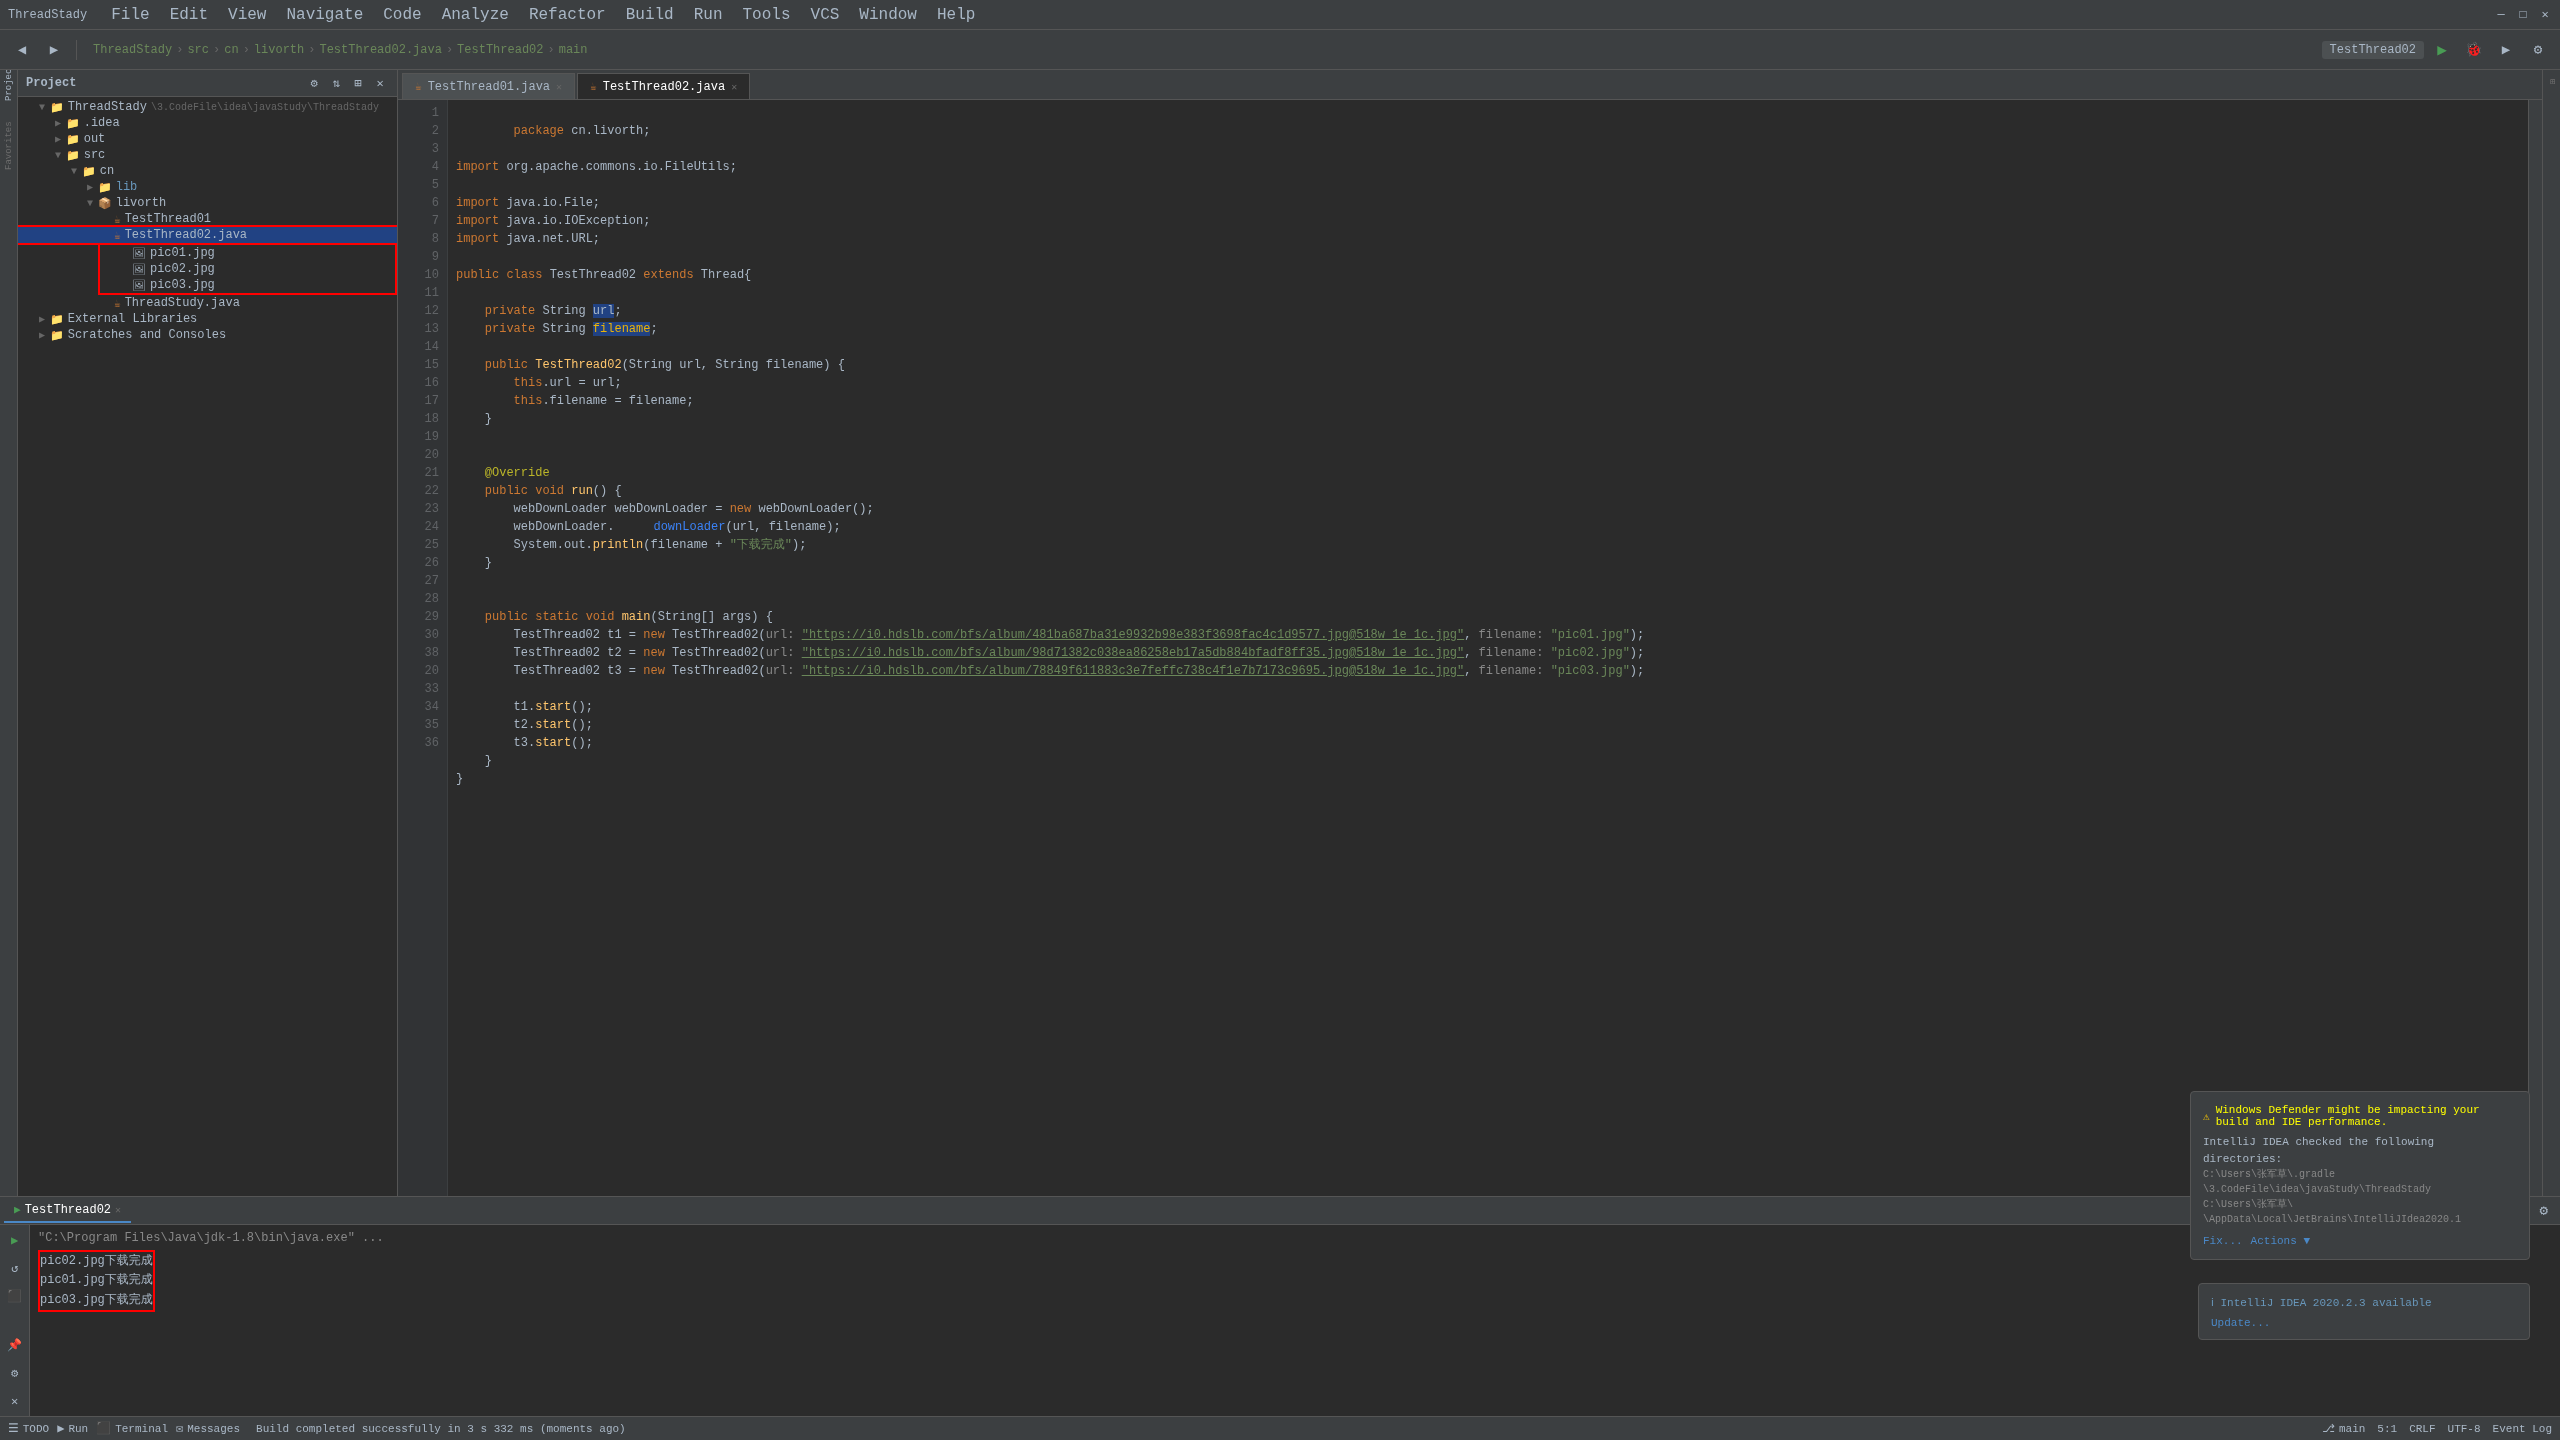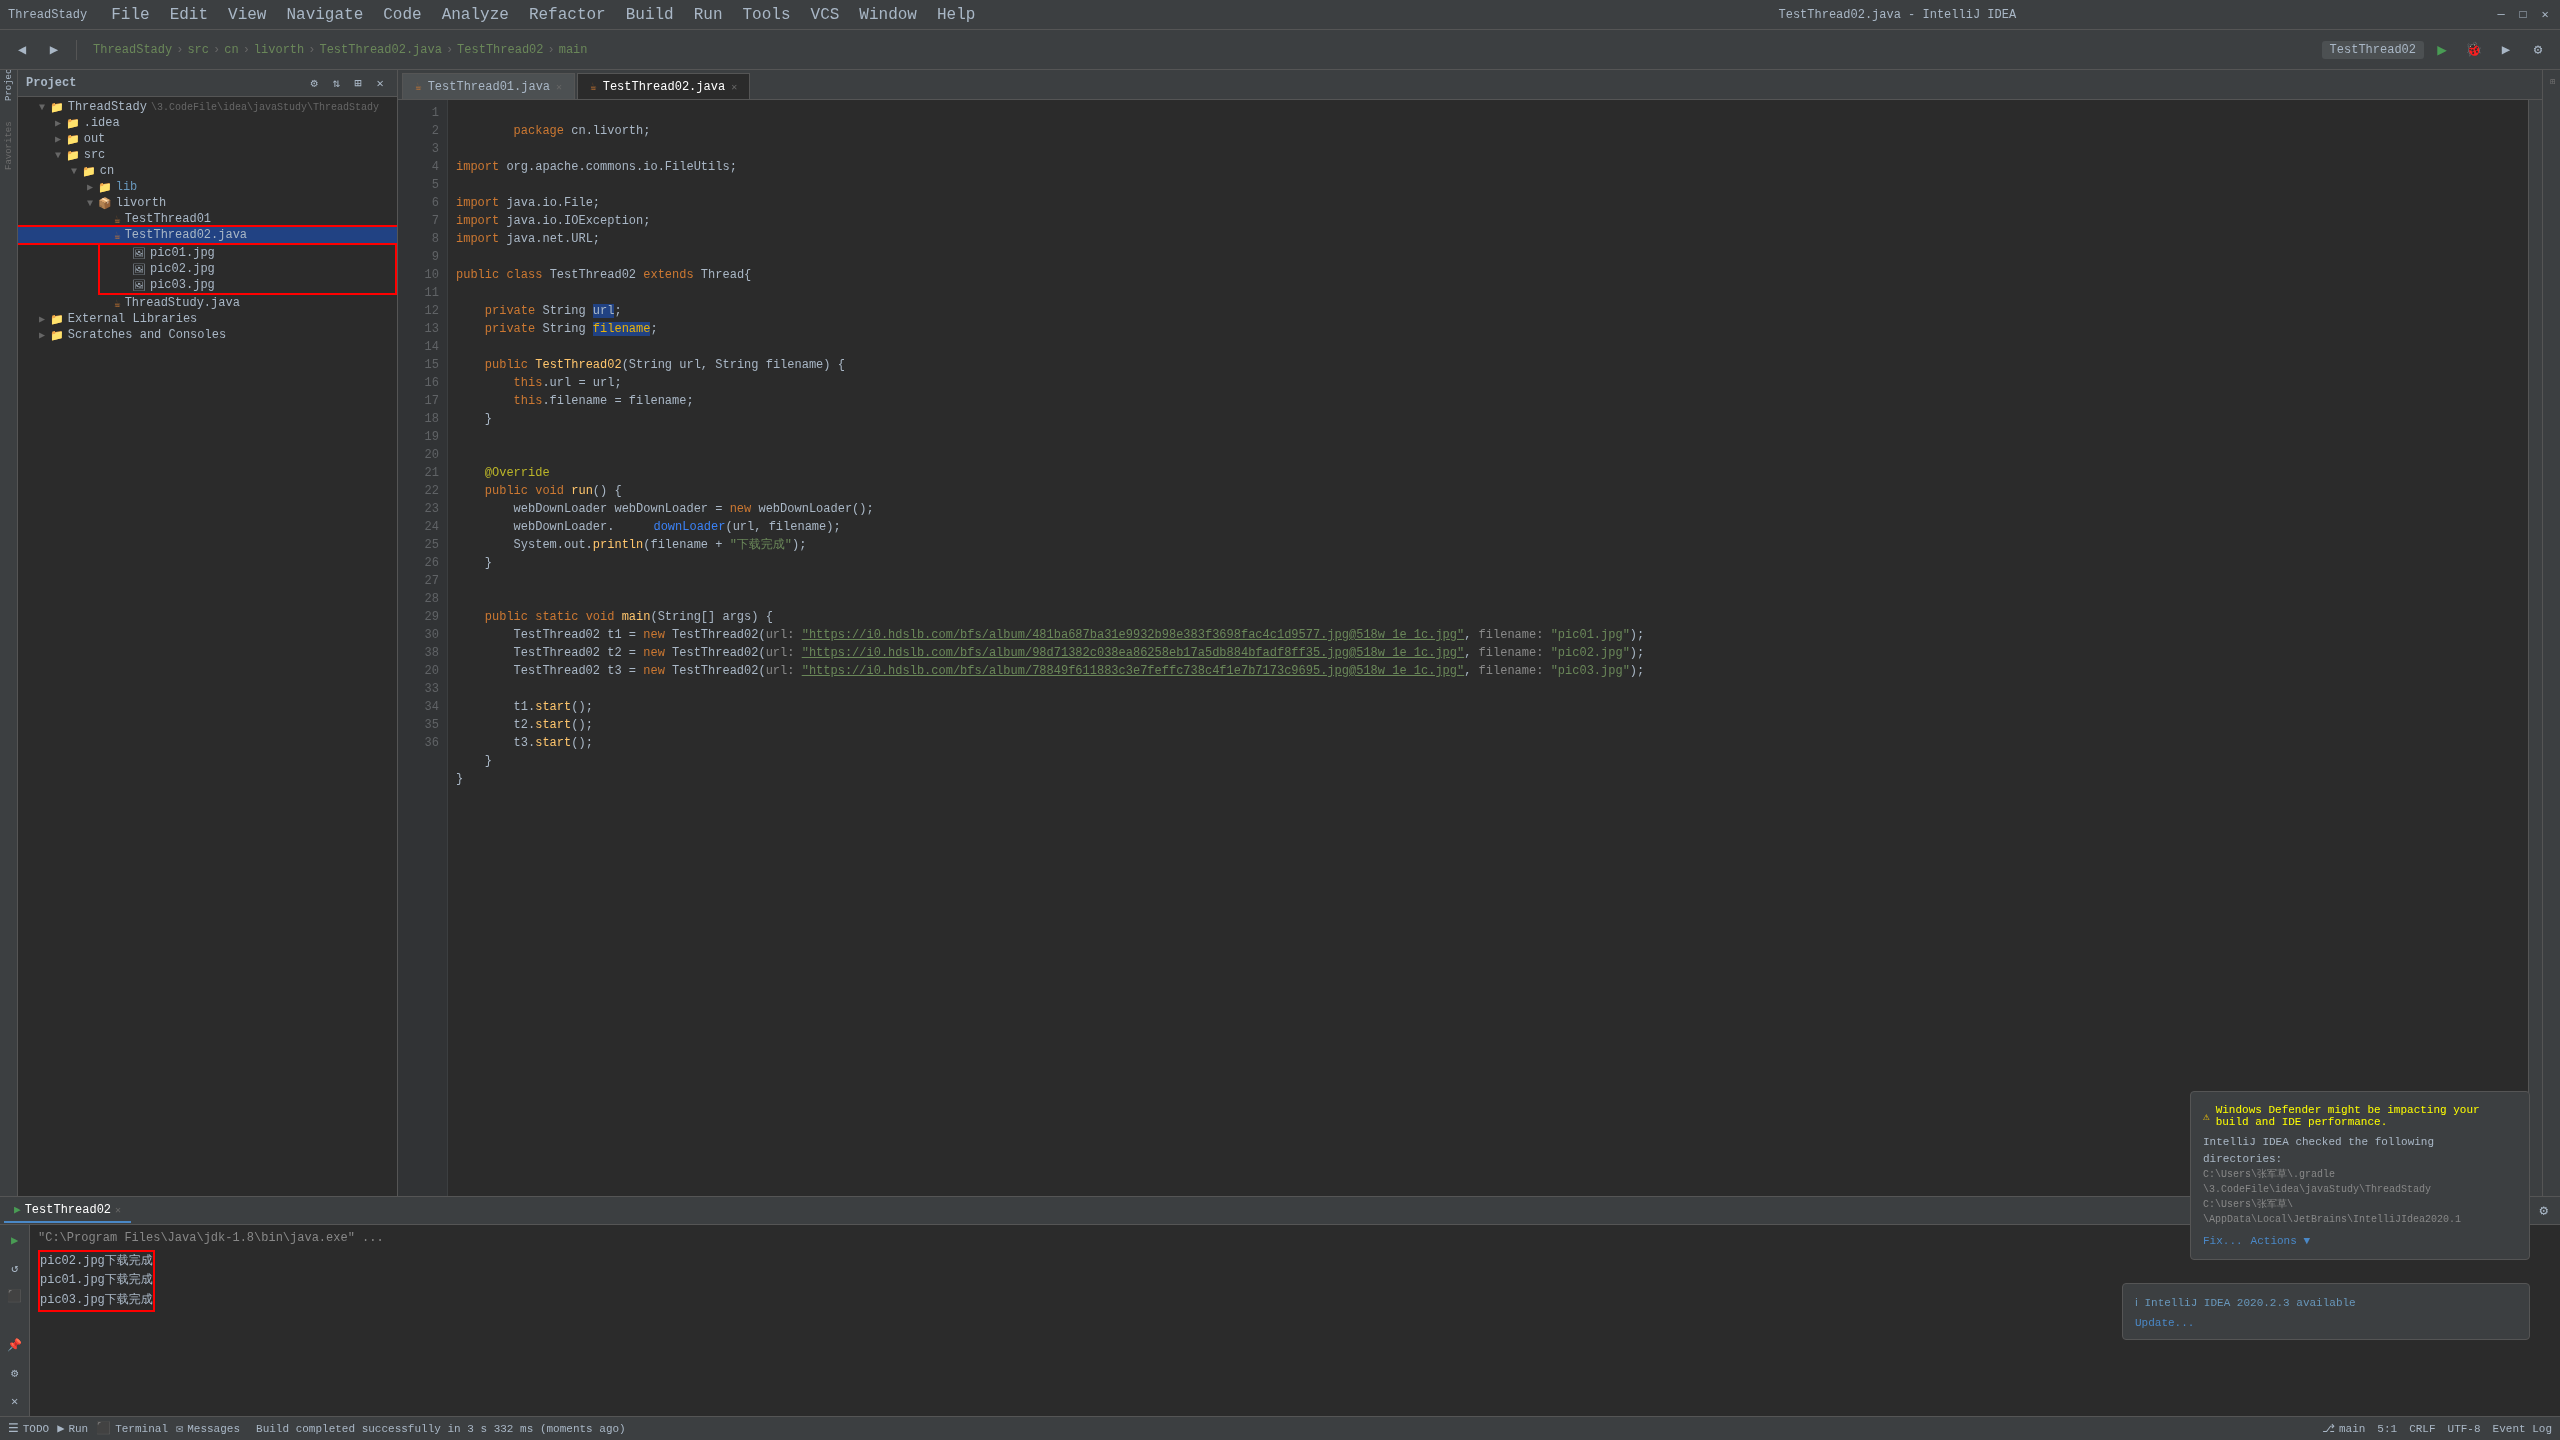--- a/index.html
+++ b/index.html
@@ -431,21 +431,21 @@
     .notif-link {
       color: #4a88c7;
       cursor: pointer;
       font-size: 11px;
     }
 
     #notification-popup2 {
       position: absolute;
       right: 30px;
       bottom: 100px;
-      width: 408px;
+      width: 332px;
       background: #3c3f41;
       border: 1px solid #555;
       border-radius: 4px;
       padding: 10px 12px;
       font-size: 11px;
       color: #a9b7c6;
       z-index: 100;
     }
     .notif2-title {
       color: #6897bb;
@@ -482,21 +482,20 @@
     <span>Code</span>
     <span>Analyze</span>
     <span>Refactor</span>
     <span>Build</span>
     <span>Run</span>
     <span>Tools</span>
     <span>VCS</span>
     <span>Window</span>
     <span>Help</span>
   </div>
-  <div class="title-center">TestThread02.java - IntelliJ IDEA</div>
   <div class="window-controls">
     <span>—</span>
     <span>□</span>
     <span>✕</span>
   </div>
 </div>
 
 <div id="toolbar">
   <div class="toolbar-btn">◀</div>
   <div class="toolbar-btn">▶</div>

